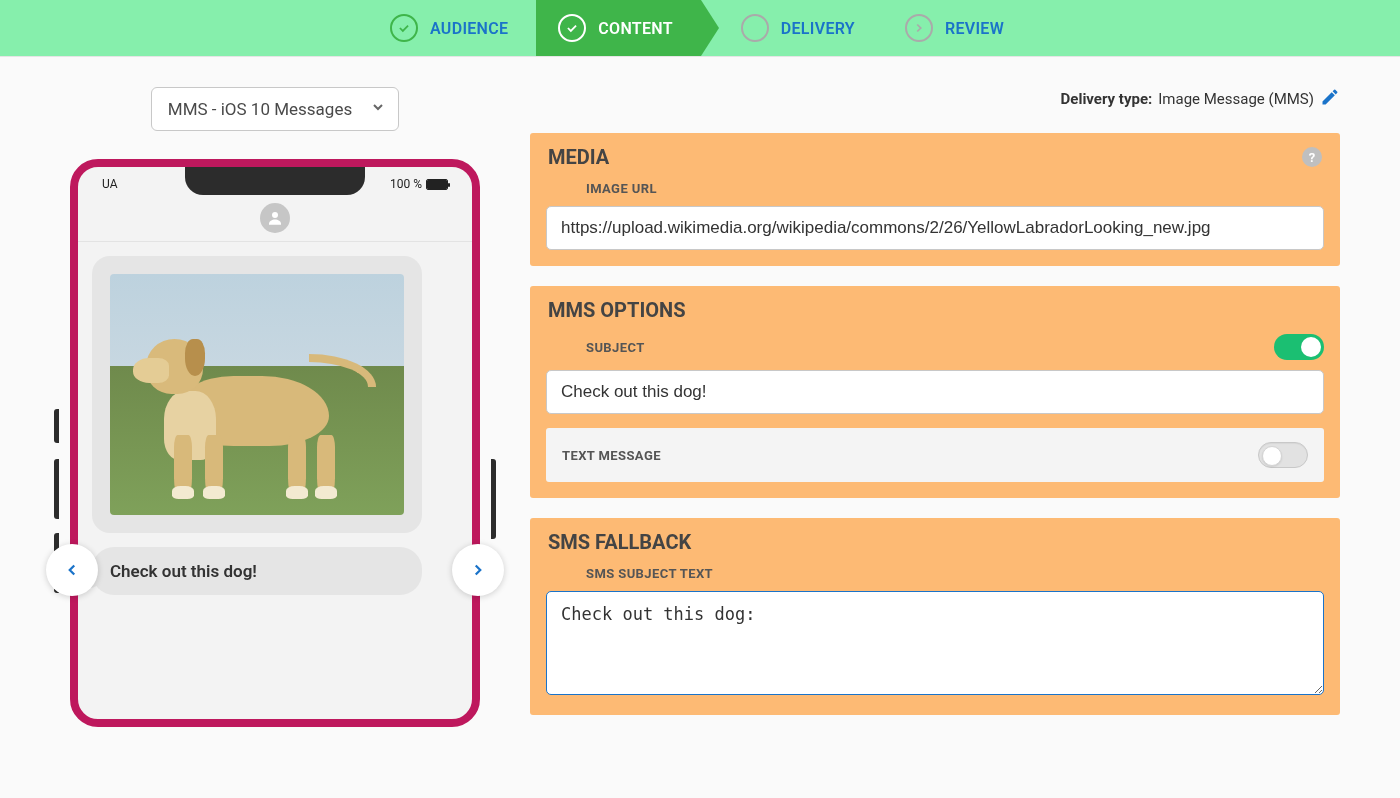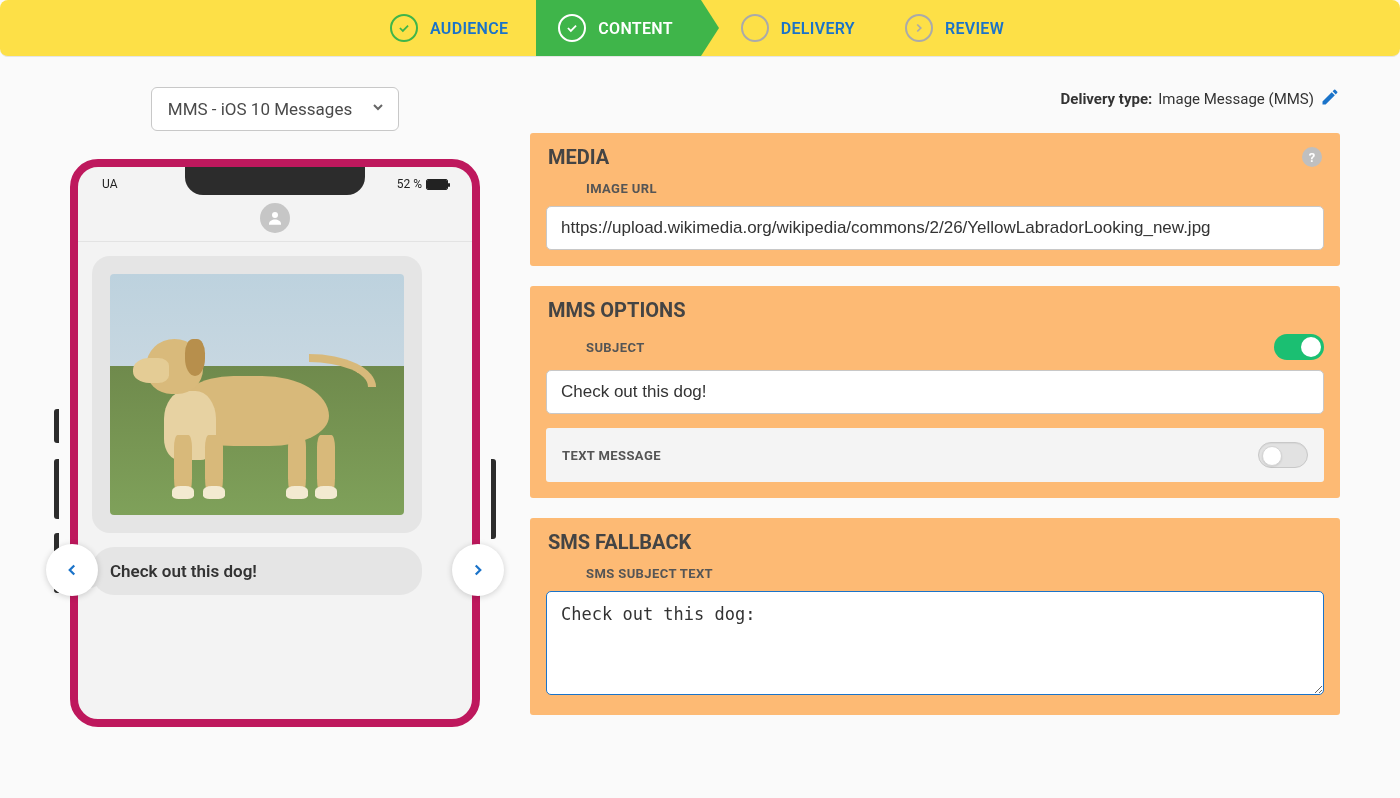--- a/index.html
+++ b/index.html
@@ -11,23 +11,22 @@
     height: 798px;
     overflow: hidden;
   }
 
   
   .stepper {
     display: flex;
     justify-content: center;
     align-items: stretch;
     height: 57px;
-    background: #fde047;
+    background: #86efac;
     border-bottom: 1px solid #e5e5e5;
-    border-radius: 8px;
   }
   .step {
     display: flex;
     align-items: center;
     padding: 0 28px 0 22px;
     position: relative;
     cursor: pointer;
   }
   .step-icon {
     width: 28px;
@@ -455,21 +454,21 @@
       <div class="side-btn l1"></div>
       <div class="side-btn l2"></div>
       <div class="side-btn l3"></div>
       <div class="side-btn r1"></div>
 
       <div class="phone">
         <div class="phone-notch"></div>
         <div class="phone-statusbar">
           <span>UA</span>
           <span class="battery">
-            <span>52 %</span>
+            <span>100 %</span>
             <span class="battery-icon">
                 <i></i>
               </span>
           </span>
         </div>
         <div class="phone-header">
           <div class="phone-avatar">
             <svg width="18" height="18" viewBox="0 0 24 24" fill="currentColor">
                 <circle cx="12" cy="8" r="4"></circle>
                 <path d="M4 20c0-4 4-6 8-6s8 2 8 6v1H4z"></path>

